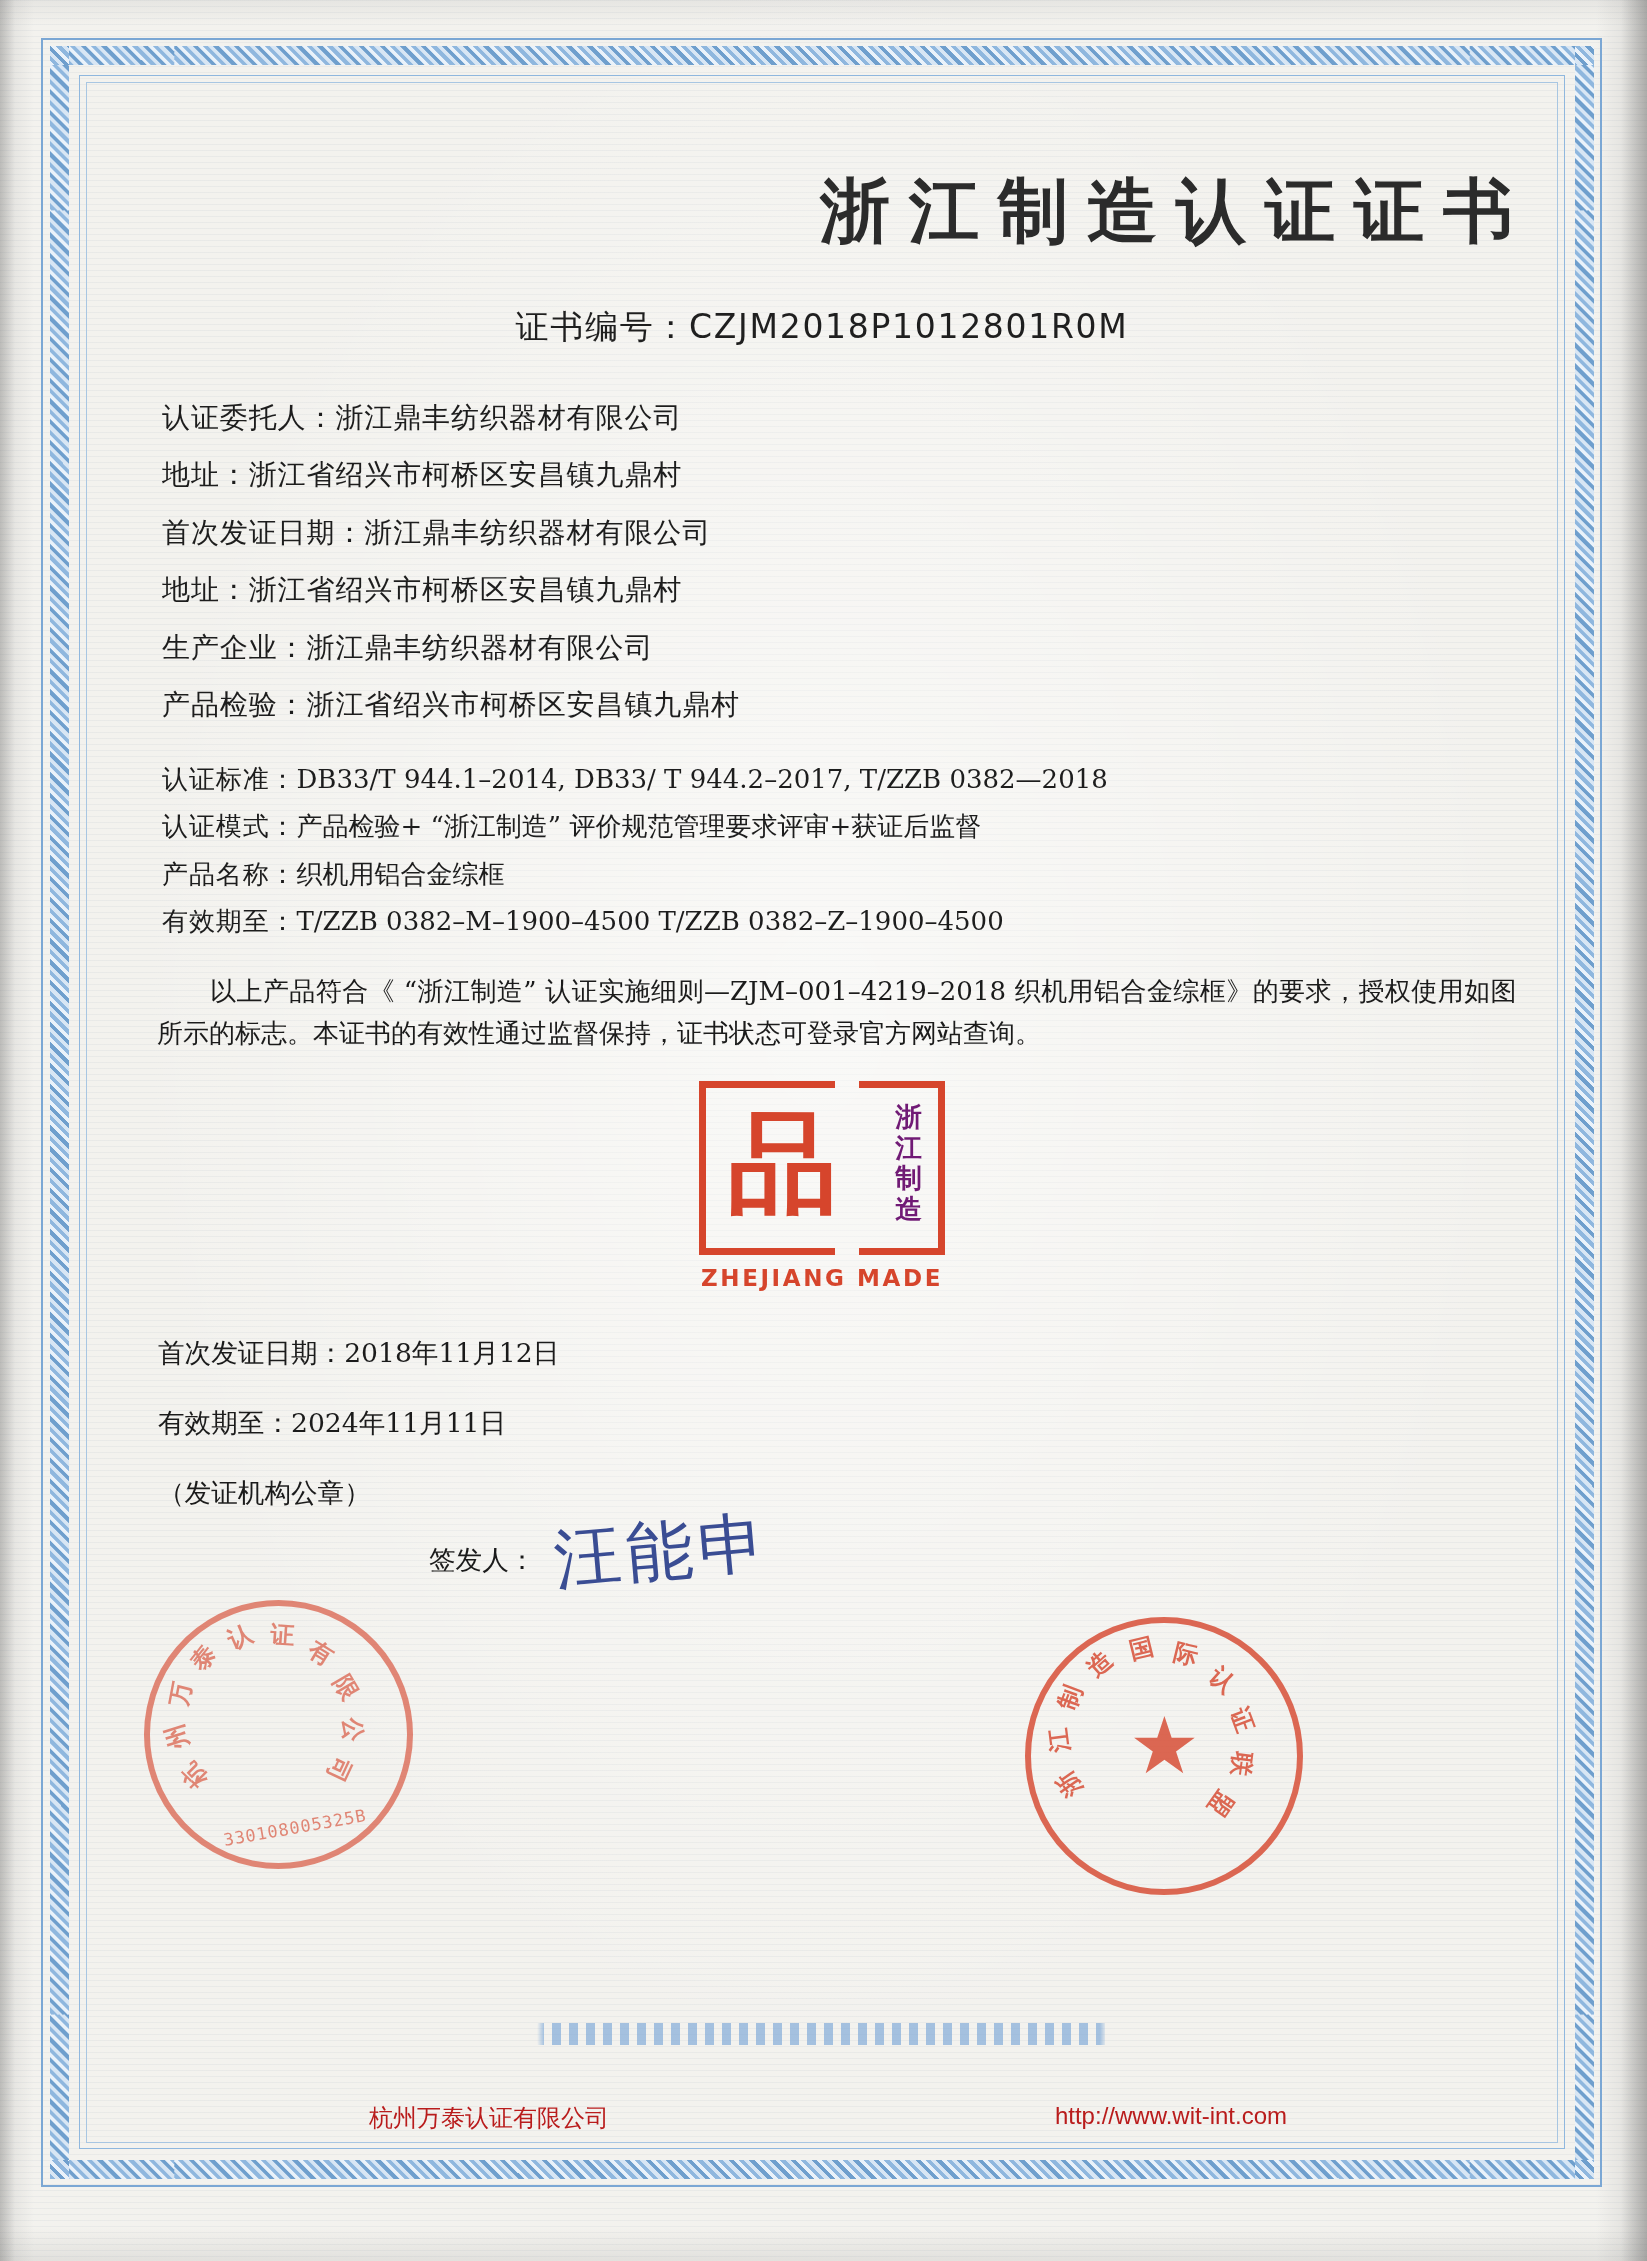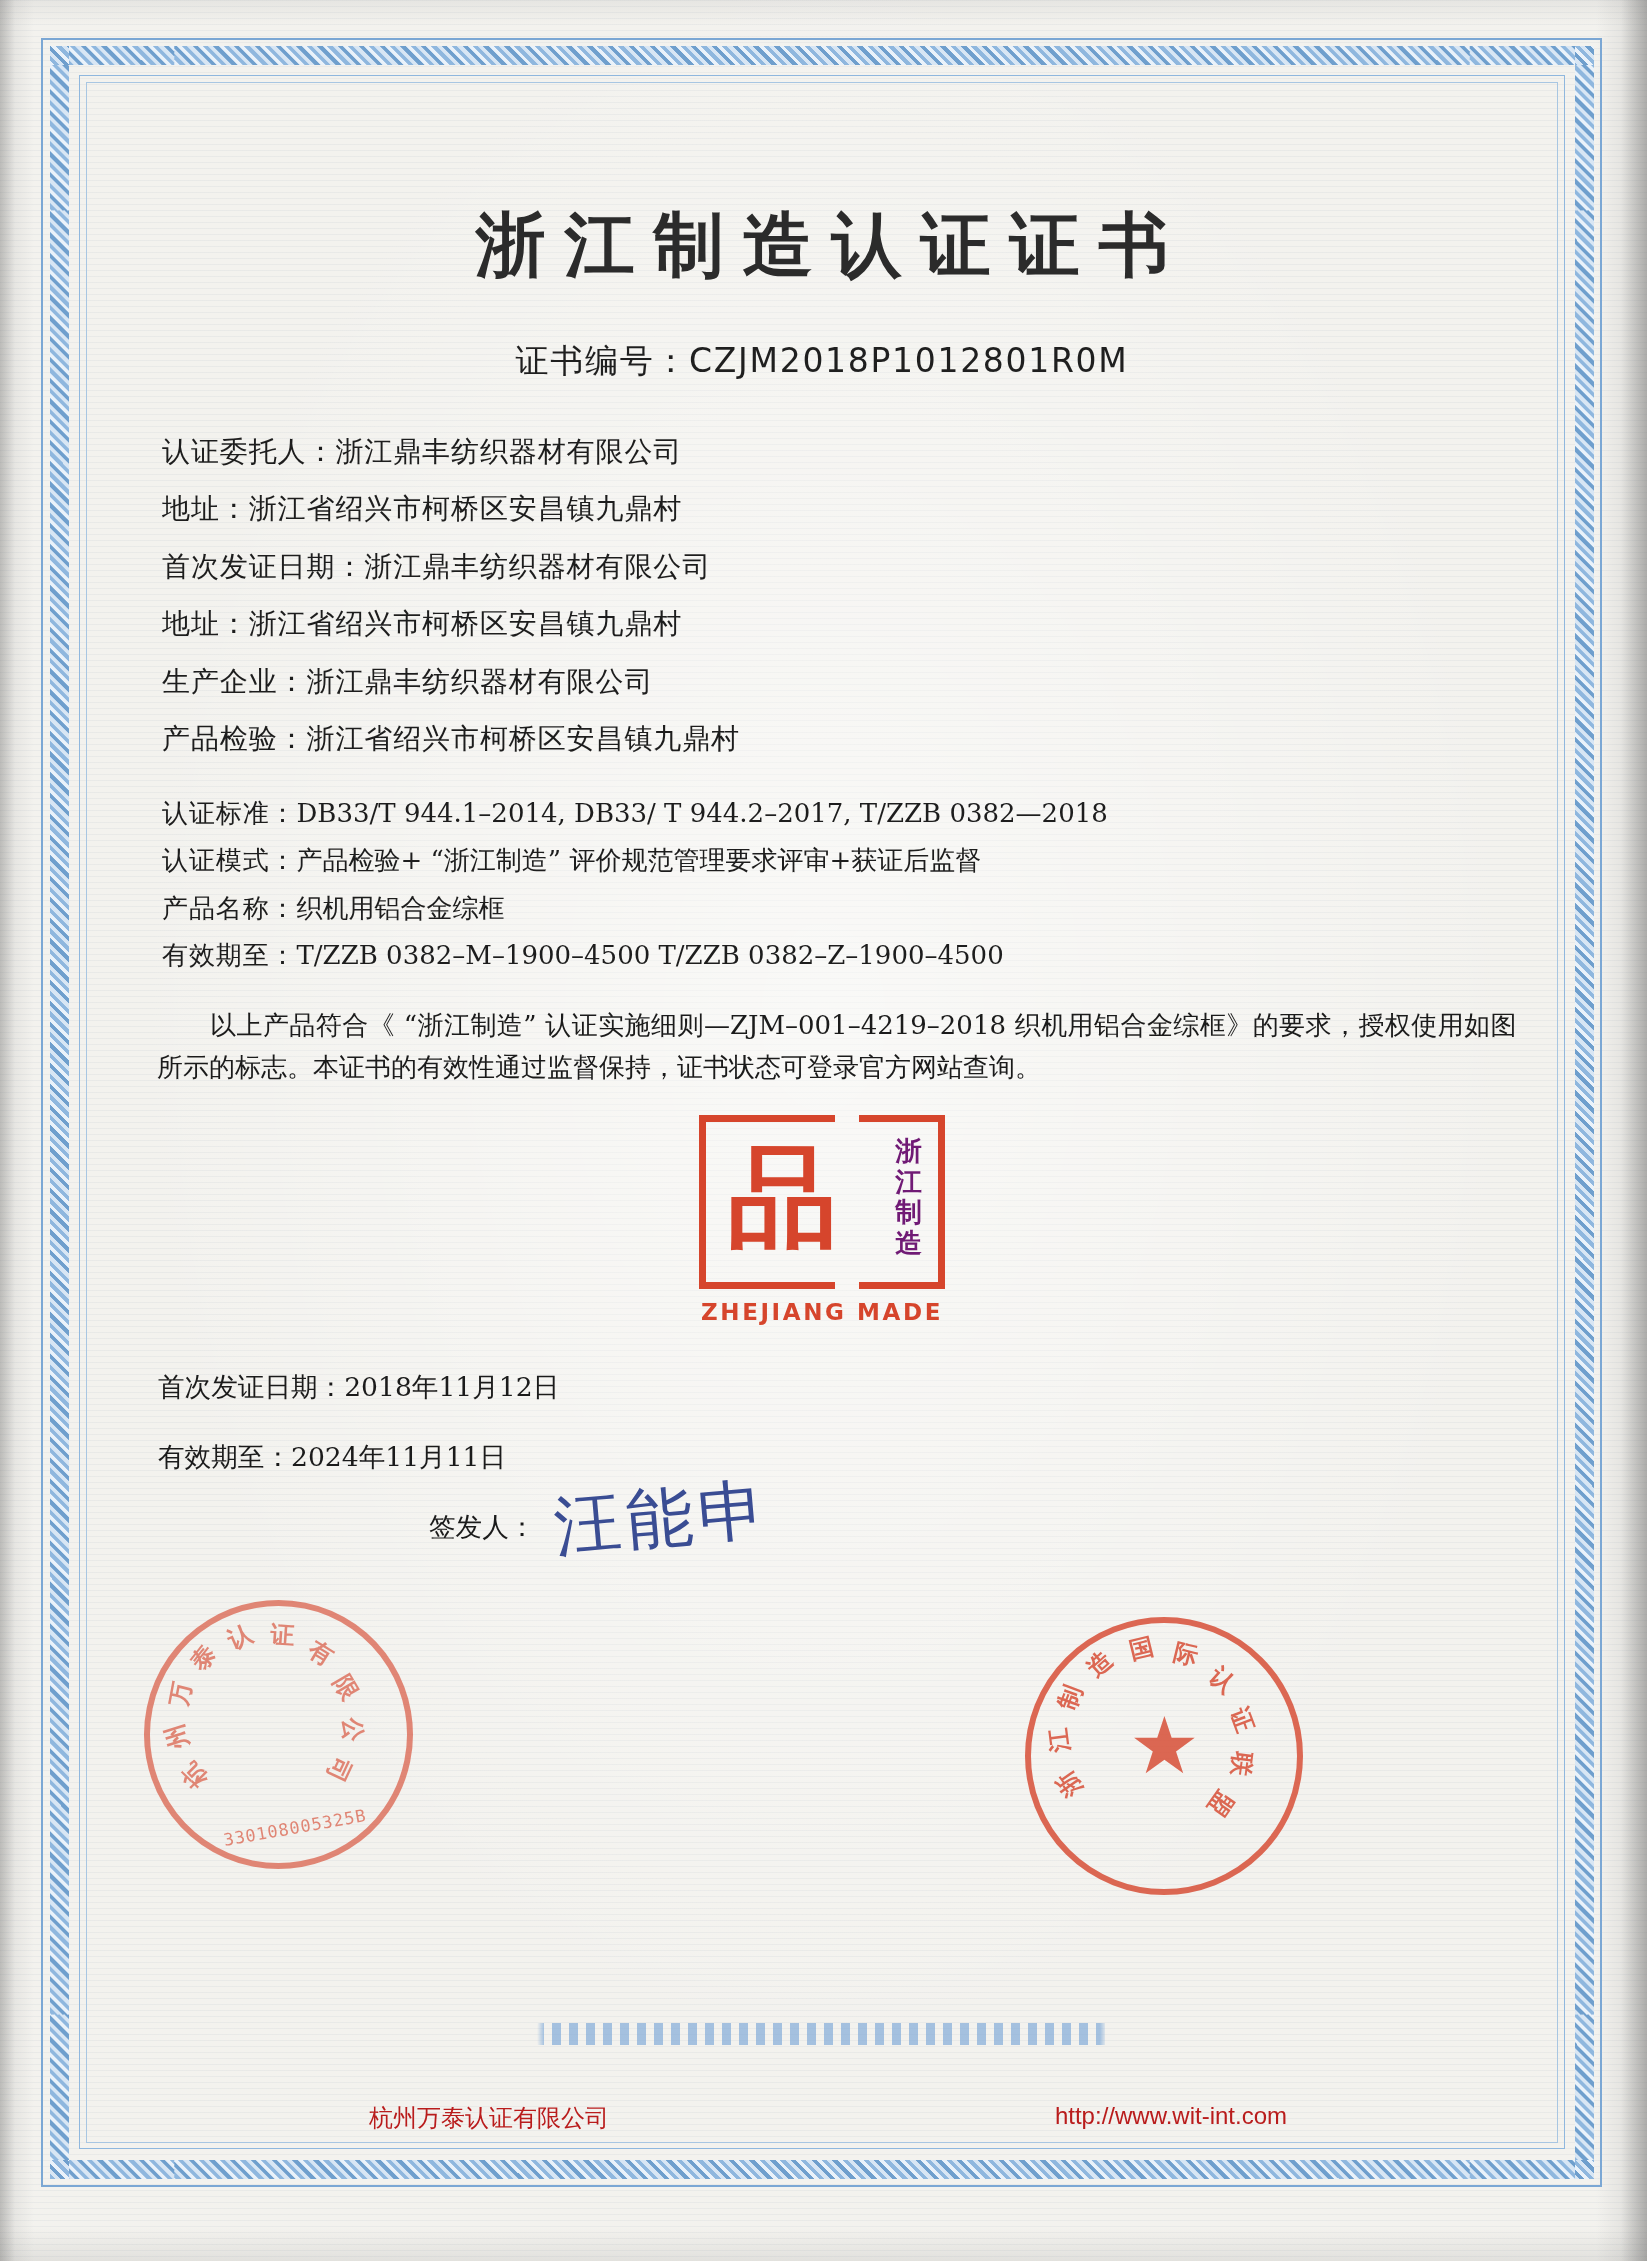--- a/index.html
+++ b/index.html
@@ -102,22 +102,22 @@
   .content {
     position: absolute;
     left: 112px;
     top: 103px;
     right: 115px;
     bottom: 129px;
   }
 
   
   .title {
-    text-align: center;
-    margin-top: 96px;
+    text-align: right;
+    margin-top: 62px;
     font-family: "DejaVu Serif", "Liberation Serif", serif;
     font-size: 70px;
     font-weight: 700;
     letter-spacing: 19px;
     color: #2b2b2b;
     text-indent: 19px;
     white-space: nowrap;
   }
 
   .cert-no {
@@ -466,20 +466,21 @@
       </div>
     </div>
 
     <div class="dates">
       <div class="date-line">
         <span>首次发证日期：</span><span>2018年11月12日</span>
       </div>
       <div class="date-line">
         <span>有效期至：</span><span>2024年11月11日</span>
       </div>
+      <div class="seal-note">（发证机构公章）</div>
       <div class="signer-row">
         <span>签发人：</span>
         <span class="signature">汪能申</span>
       </div>
     </div>
 
   </div>
 
   <div class="stamp stamp-left">
     <div class="ring-text">

